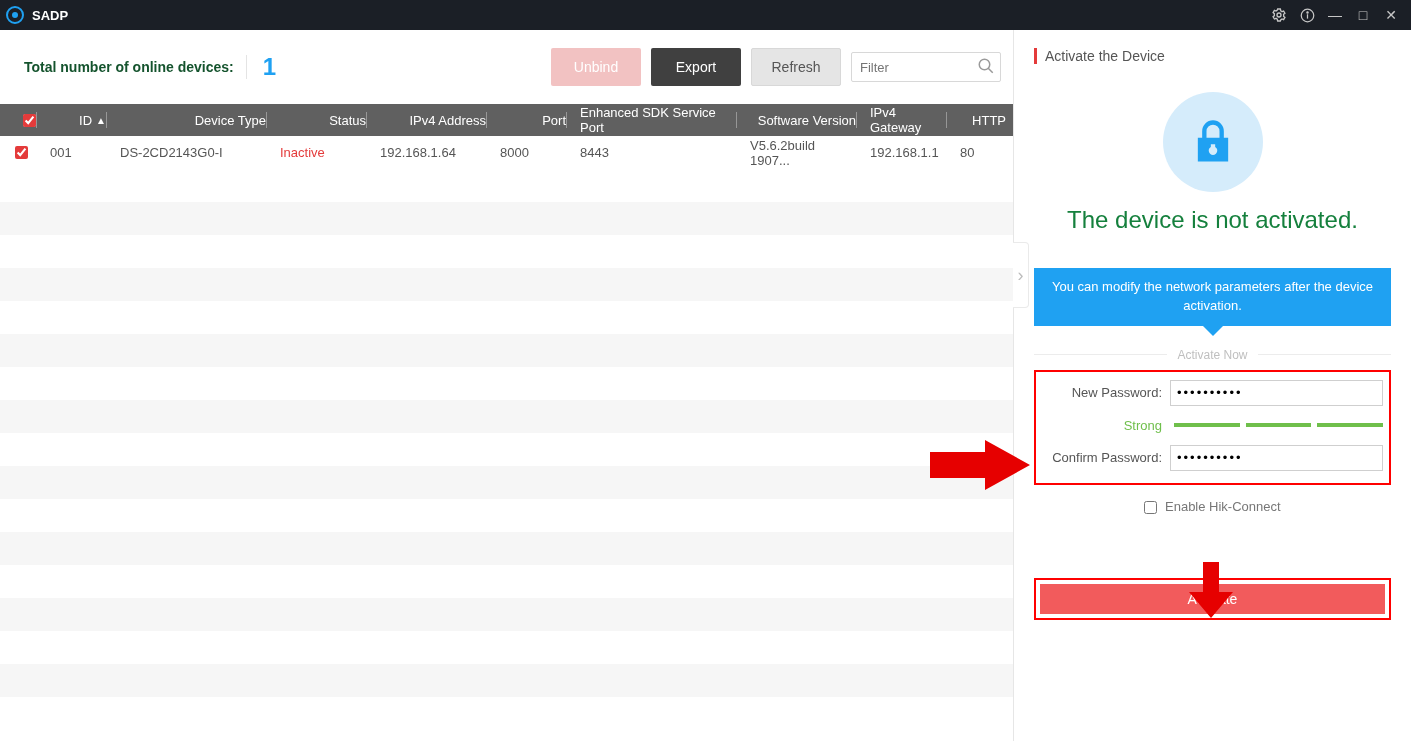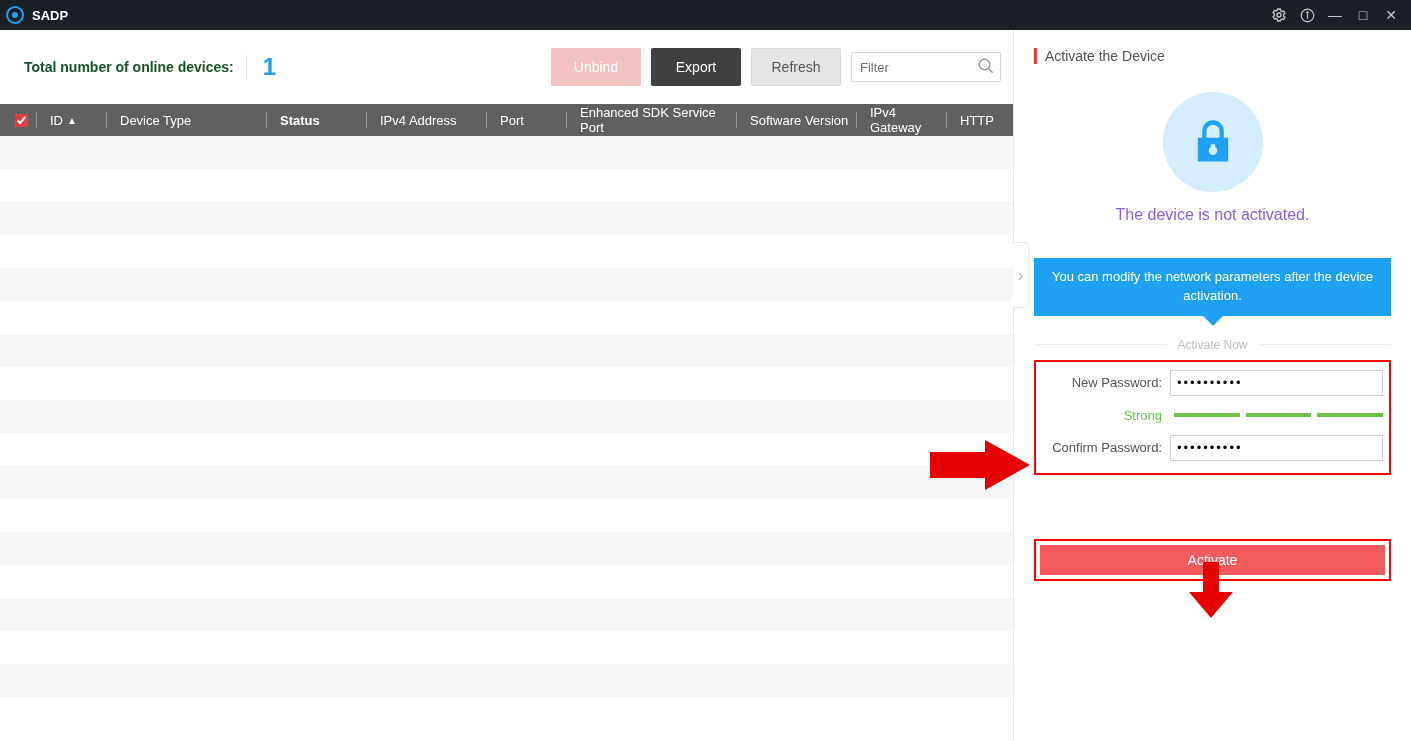--- a/index.html
+++ b/index.html
@@ -26,57 +26,57 @@
   .btn { height: 38px; min-width: 90px; border: 1px solid transparent; border-radius: 2px; font-size: 14px; cursor: pointer; background:#fff; }
   .btn-unbind { background: #f2c2c2; color: #fff; border:none; }
   .btn-export { background: #404040; color: #fff; border:none; }
   .btn-refresh { border: 1px solid #d8d8d8; background:#e5e5e5; color:#555; }
   .filterbox { position: relative; width: 150px; }
   .filterbox input { width: 100%; height: 30px; border: 1px solid #d8d8d8; border-radius: 2px; padding: 0 24px 0 8px; font-size: 13px; color:#555; }
   .filterbox .ficon { position: absolute; right: 6px; top: 5px; color:#9a9a9a;}
 
   
   .thead { background: #606060; color: #fff; height: 32px; display: flex; align-items: center; font-size: 13px; padding-left: 6px;}
-  .thead .hcell { display: flex; align-items: center; height: 100%; position: relative; padding-left: 14px;}
+  .thead .hcell { display: flex; align-items: center; height: 100%; position: relative; padding-left: 14px; justify-content: flex-end;}
   .thead .hcell + .hcell::before { content:""; position:absolute; left:0; top:8px; bottom:8px; width:1px; background: rgba(255,255,255,0.35);}
   .hchk { width: 30px; display:flex; align-items:center; justify-content:center; padding-left:0!important;}
   .hchk input { accent-color: #e43b3b; }
   .sort-caret { margin-left: 4px; font-size: 10px; }
 
   
   .tbody { flex: 1; overflow: auto; }
   .row { height:33px; display:flex; align-items:center; font-size:13px; color:#555; padding-left:6px;}
   .rcell { padding-left: 14px; }
   .rchk { width:30px; display:flex; align-items:center; justify-content:center; padding-left:0!important;}
   .rchk input { accent-color: #e43b3b; }
   .inactive { color:#e43b3b; }
   .stripe { height:33px; }
   .stripe:nth-child(odd) { background:#f6f6f6; }
 
   
   .c-id    { width: 70px; }
   .c-type  { width: 160px; }
-  .c-status{ width: 100px; font-weight: bold; }
+  .c-status{ width: 100px; }
   .c-ip    { width: 120px; }
   .c-port  { width: 80px; }
   .c-sdk   { width: 170px; }
   .c-ver   { width: 120px; }
   .c-gw    { width: 90px; }
   .c-http  { width: 60px; }
 
   
   .collapse-handle { position:absolute; top:212px; left:-1px; width:16px; height:66px; background:#fff; border:1px solid #eaeaea; border-left:none; display:flex; align-items:center; justify-content:center; color:#bcbcbc; cursor:pointer; border-radius:0 4px 4px 0;}
   .collapse-handle::before{content:"›"; font-size:18px;}
 
   
   .panel-title { display:flex; align-items:flex-start; font-size:14px; color:#555; margin-bottom:28px;}
   .panel-title::before { content:""; width:3px; height:16px; background:#e43b3b; margin-right:8px;}
   .lockwrap { text-align:center; margin-bottom:18px;}
   .lockcircle { width:100px; height:100px; border-radius:50%; background:#d5ecfb; margin:0 auto 14px auto; display:flex; align-items:center; justify-content:center;}
-  .not-activated { color:#8b5cf6; font-size:16px; }
+  .not-activated { color:#15803d; font-size:24px; }
   .hint-balloon { background:#1fa1f2; color:#fff; text-align:center; font-size:13px; line-height:1.45; border-radius:0; padding:10px 14px; margin-top:34px; position:relative;}
   .hint-balloon::after { content:""; position:absolute; left:50%; transform:translateX(-50%); bottom:-10px; border:10px solid transparent; border-top-color:#1fa1f2; border-bottom:none;}
   .divider { display:flex; align-items:center; margin:22px 0 8px 0; color:#bfbfbf; font-size:12px;}
   .divider::before, .divider::after { content:""; flex:1; height:1px; background:#ececec;}
   .divider span { padding:0 10px;}
 
   .red-frame { border:2px solid #ff0000; padding:8px 6px 10px 6px; }
   .formrow { display:flex; align-items:center; margin-bottom:12px;}
   .formrow label { width:120px; text-align:right; margin-right:8px; font-size:13px; color:#555;}
   .formrow input[type=password]{ flex:1; height:26px; border:1px solid #cfcfcf; padding:0 6px; font-size:13px; letter-spacing:2px;}
@@ -178,20 +178,34 @@
         </div>
       <div class="hcell c-gw">
           <span>IPv4 Gateway</span>
         </div>
       <div class="hcell c-http">
           <span>HTTP</span>
         </div>
     </div>
 
     <div class="tbody">
+      <div class="row">
+        <div class="rcell rchk">
+            <input type="checkbox" checked="" style="">
+          </div>
+        <div class="rcell c-id">001</div>
+        <div class="rcell c-type">DS-2CD2143G0-I</div>
+        <div class="rcell c-status inactive">Inactive</div>
+        <div class="rcell c-ip">192.168.1.64</div>
+        <div class="rcell c-port">8000</div>
+        <div class="rcell c-sdk">8443</div>
+        <div class="rcell c-ver">V5.6.2build 1907...</div>
+        <div class="rcell c-gw">192.168.1.1</div>
+        <div class="rcell c-http">80</div>
+      </div>
 
       <div class="stripe"></div>
         <div class="stripe"></div>
         <div class="stripe"></div>
         <div class="stripe"></div>
       <div class="stripe"></div>
         <div class="stripe"></div>
         <div class="stripe"></div>
         <div class="stripe"></div>
       <div class="stripe"></div>
@@ -240,20 +254,24 @@
             <span class="seg"></span>
             <span class="seg"></span>
         </div>
       </div>
       <div class="formrow" style="margin-bottom:2px;">
         <label>Confirm Password:</label>
         <input type="password" value="••••••••••" style="">
       </div>
     </div>
 
+    <div class="hik-row">
+      <input type="checkbox" style="">
+      <span>Enable Hik-Connect</span>
+    </div>
 
     <div class="activate-frame">
       <button class="btn-activate">Activate</button>
     </div>
   </div>
 </div>
 
 <div class="arrow-right" style="top:440px; left:930px;">
   <svg viewBox="0 0 100 50">
       <polygon points="0,12 55,12 55,0 100,25 55,50 55,38 0,38" fill="#e60000"></polygon>

